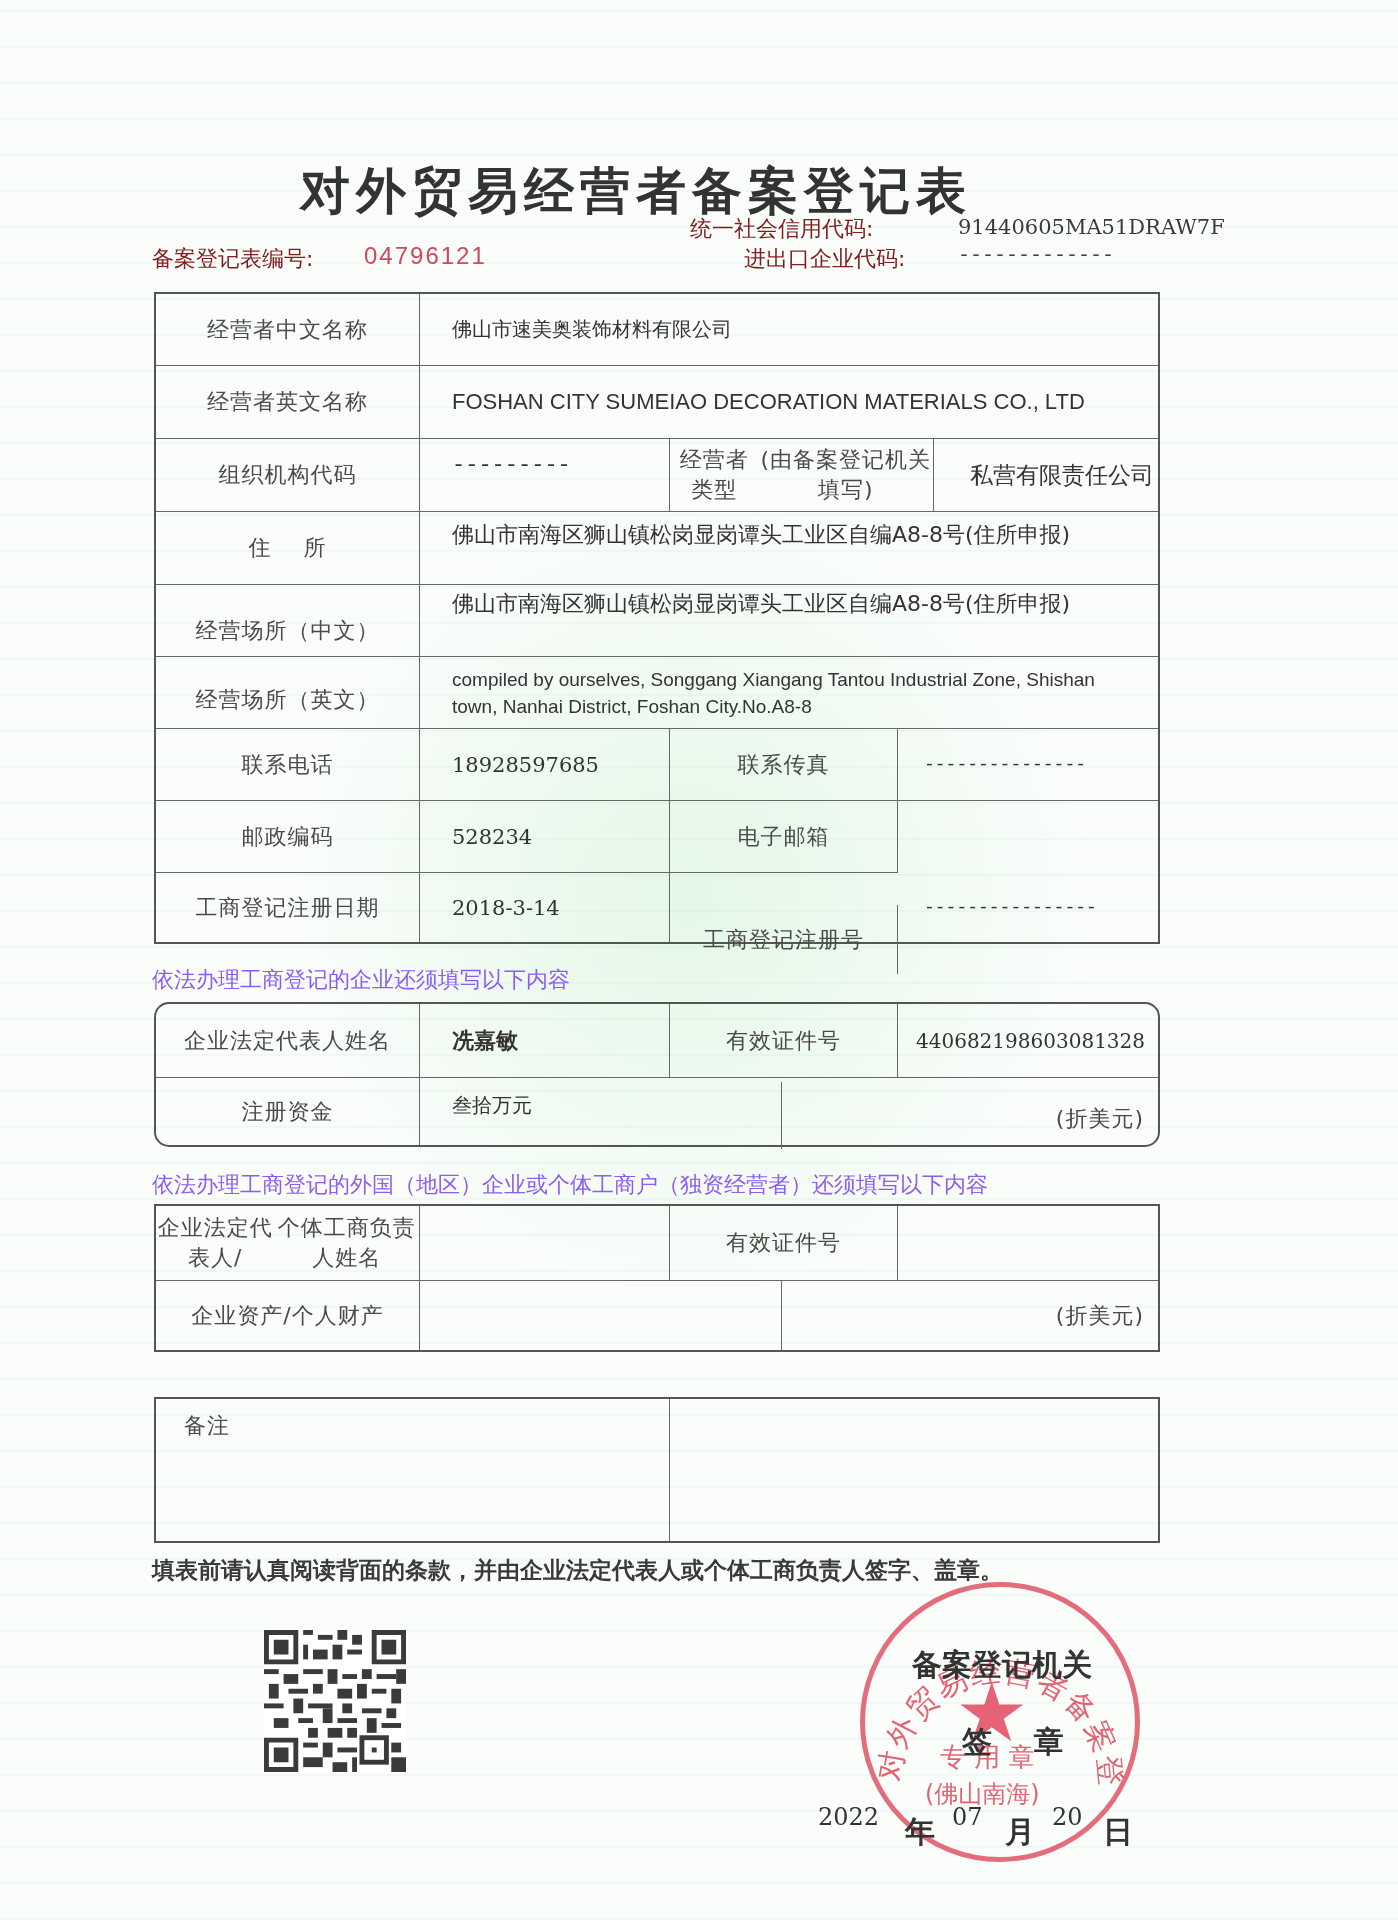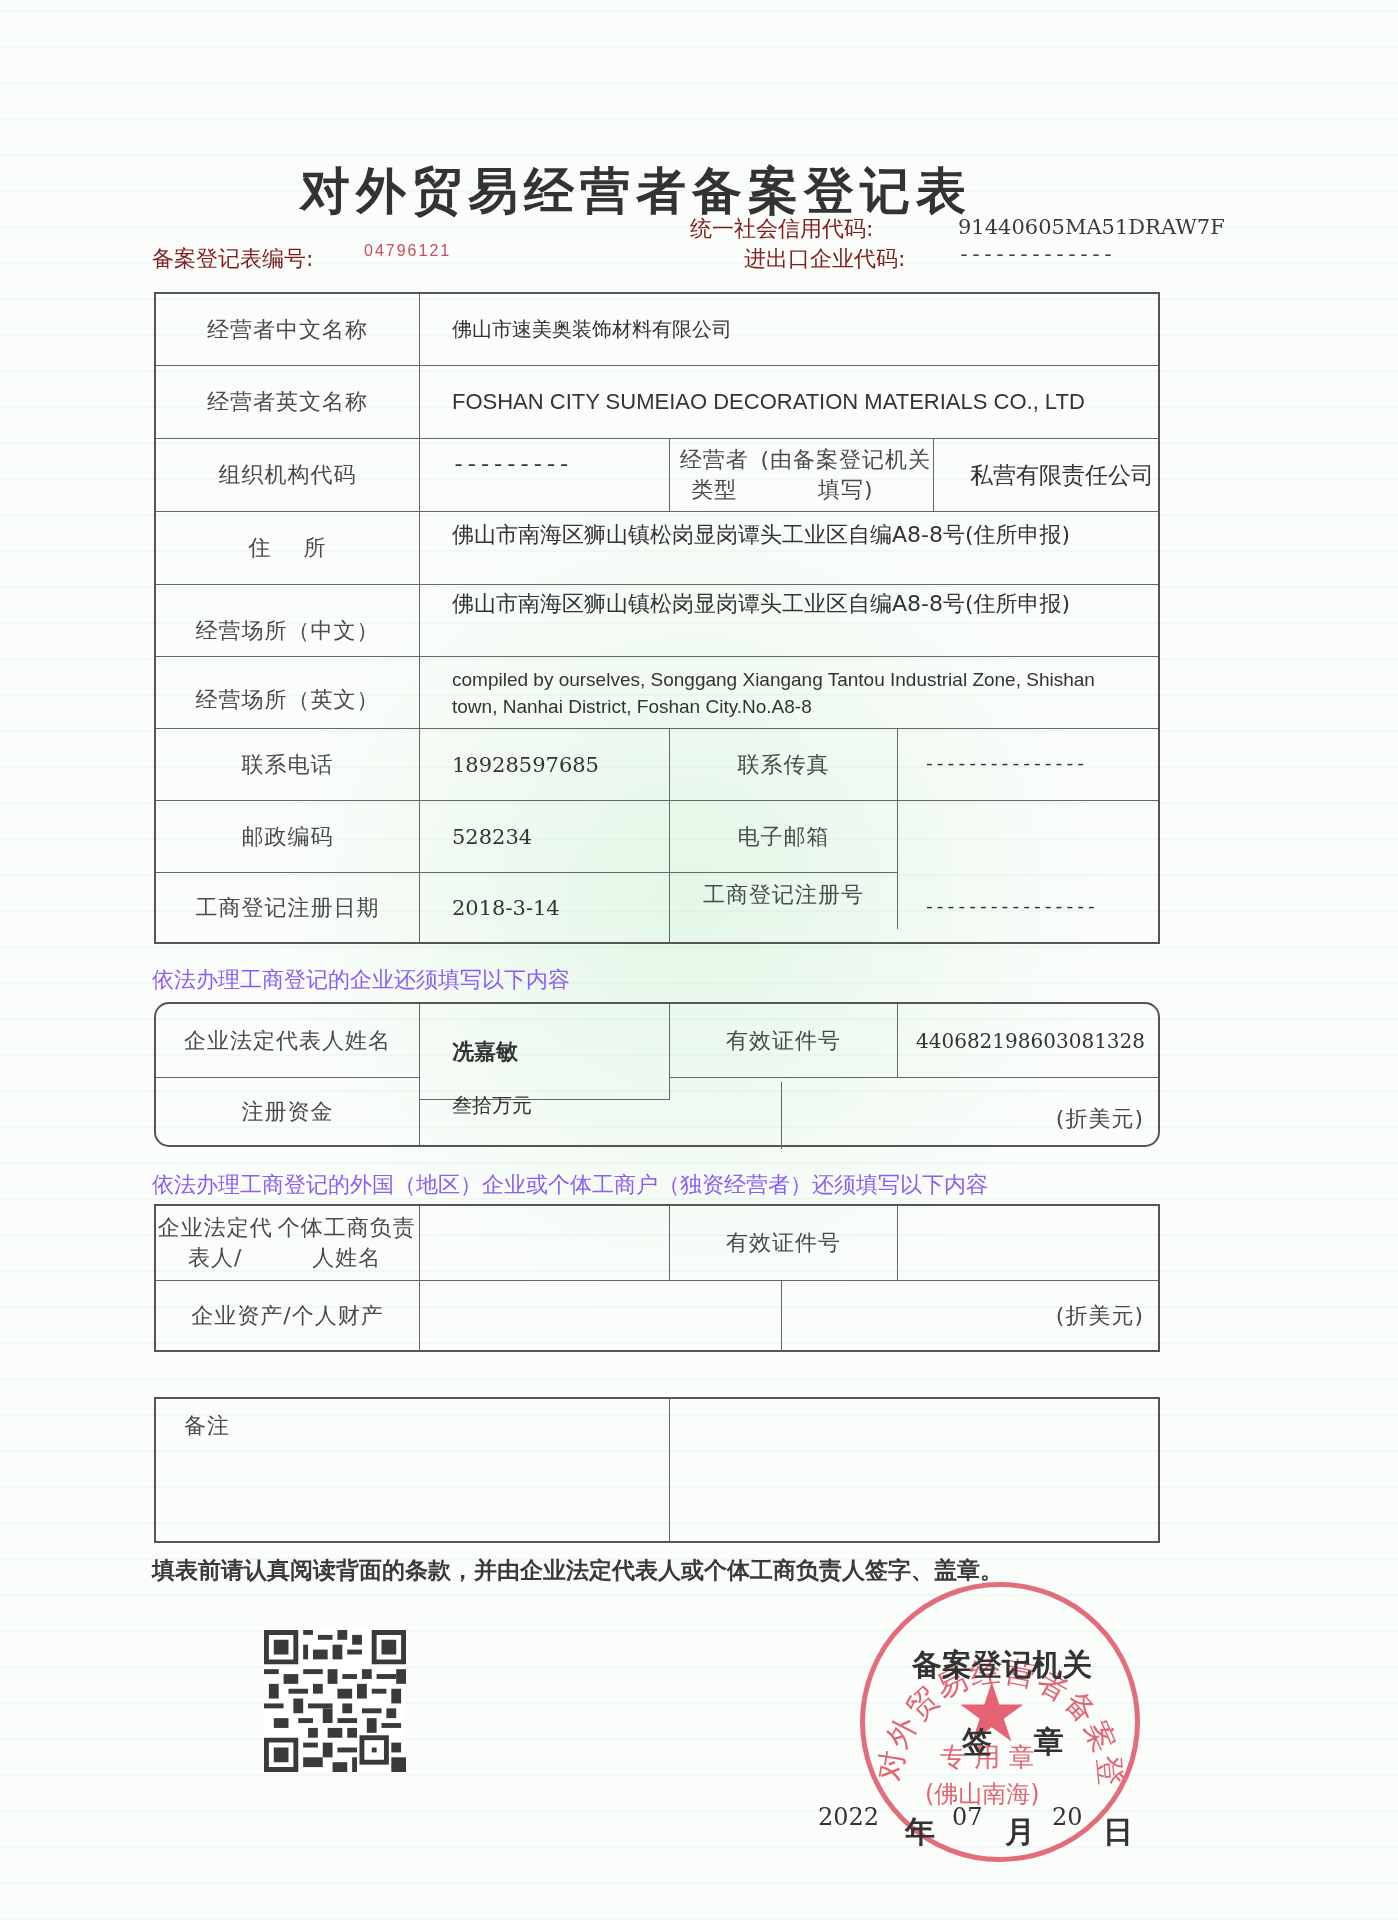--- a/index.html
+++ b/index.html
@@ -14,21 +14,21 @@
     background-image:
       repeating-linear-gradient(0deg, rgba(150,210,180,0.10) 0 2px, transparent 2px 36px),
       radial-gradient(circle at 690px 900px, rgba(120,220,140,0.18) 0, rgba(120,220,140,0.10) 180px, transparent 420px);
   }
   .abs { position:absolute; }
   .title {
     left:300px; top:158px; font-size:50px; font-weight:bold; letter-spacing:6px; color:#333;
   }
   .meta-label { font-size:22px; color:#7f1d1d; }
   .meta-val { font-family:"DejaVu Serif", serif; font-size:21px; color:#3a3a3a; }
-  .red-num { font-family:"Liberation Sans", sans-serif; color:#d0485a; font-size:16px; letter-spacing:2px; }
+  .red-num { font-family:"Liberation Sans", sans-serif; color:#d0485a; font-size:24px; letter-spacing:2px; }
   .dash { font-family:"Liberation Mono", monospace; color:#444; }
 
   .grid { position:absolute; border:2px solid #555; box-sizing:border-box; }
   .cell {
     position:absolute; box-sizing:border-box; border-right:1.5px solid #666; border-bottom:1.5px solid #666;
     display:flex; align-items:center;
   }
   .lbl { justify-content:center; text-align:center; font-size:22px; color:#4a4a4a; letter-spacing:1px; line-height:30px; }
   .val { padding-left:32px; font-size:22px; color:#333; line-height:30px; }
   .val.en { font-family:"Liberation Sans", sans-serif; font-size:22px; }
@@ -94,28 +94,28 @@
   <div class="cell val serif" style="left:264px;top:435px;width:250px;height:72px;">18928597685</div>
   <div class="cell lbl" style="left:514px;top:435px;width:228px;height:72px;">联系传真</div>
   <div class="cell val dash noright" style="left:742px;top:435px;width:260px;height:72px;padding-left:26px;font-size:18px;">---------------</div>
 
   <div class="cell lbl" style="left:0;top:507px;width:264px;height:72px;">邮政编码</div>
   <div class="cell val serif" style="left:264px;top:507px;width:250px;height:72px;">528234</div>
   <div class="cell lbl" style="left:514px;top:507px;width:228px;height:72px;">电子邮箱</div>
 
   <div class="cell lbl nobottom" style="left:0;top:579px;width:264px;height:69px;">工商登记注册日期</div>
   <div class="cell val serif nobottom" style="left:264px;top:579px;width:250px;height:69px;">2018-3-14</div>
-  <div class="cell lbl nobottom" style="left:514px;top:566px;width:228px;height:69px;">工商登记注册号</div>
+  <div class="cell lbl nobottom" style="left:514px;top:611px;width:228px;height:69px;">工商登记注册号</div>
   <div class="cell val dash noright nobottom" style="left:742px;top:579px;width:260px;height:69px;padding-left:26px;font-size:18px;">----------------</div>
 </div>
 
 <div class="abs section-head" style="left:152px;top:965px;">依法办理工商登记的企业还须填写以下内容</div>
 <div class="grid" style="left:154px;top:1002px;width:1006px;height:145px;border-radius:15px;">
   <div class="cell lbl" style="left:0;top:0;width:264px;height:74px;">企业法定代表人姓名</div>
-  <div class="cell val" style="left:264px;top:0;width:250px;height:96px;font-weight:bold;">冼嘉敏</div>
+  <div class="cell val" style="left:264px;top:0;width:250px;height:74px;font-weight:bold;">冼嘉敏</div>
   <div class="cell lbl" style="left:514px;top:0;width:228px;height:74px;">有效证件号</div>
   <div class="cell val serif noright" style="left:742px;top:0;width:260px;height:74px;padding-left:18px;font-size:20px;overflow:hidden;white-space:nowrap;">440682198603081328</div>
   <div class="cell lbl nobottom" style="left:0;top:74px;width:264px;height:67px;">注册资金</div>
   <div class="cell val nobottom" style="left:264px;top:78px;width:362px;height:67px;align-items:flex-start;padding-top:8px;font-size:20px;">叁拾万元</div>
   <div class="cell lbl noright nobottom" style="left:626px;top:74px;width:376px;height:67px;justify-content:flex-end;padding-right:14px;padding-top:14px;">(折美元)</div>
 </div>
 
 <div class="abs section-head" style="left:152px;top:1170px;">依法办理工商登记的外国（地区）企业或个体工商户（独资经营者）还须填写以下内容</div>
 <div class="grid" style="left:154px;top:1204px;width:1006px;height:148px;">
   <div class="cell lbl" style="left:0;top:0;width:264px;height:75px;flex-direction:row;">

